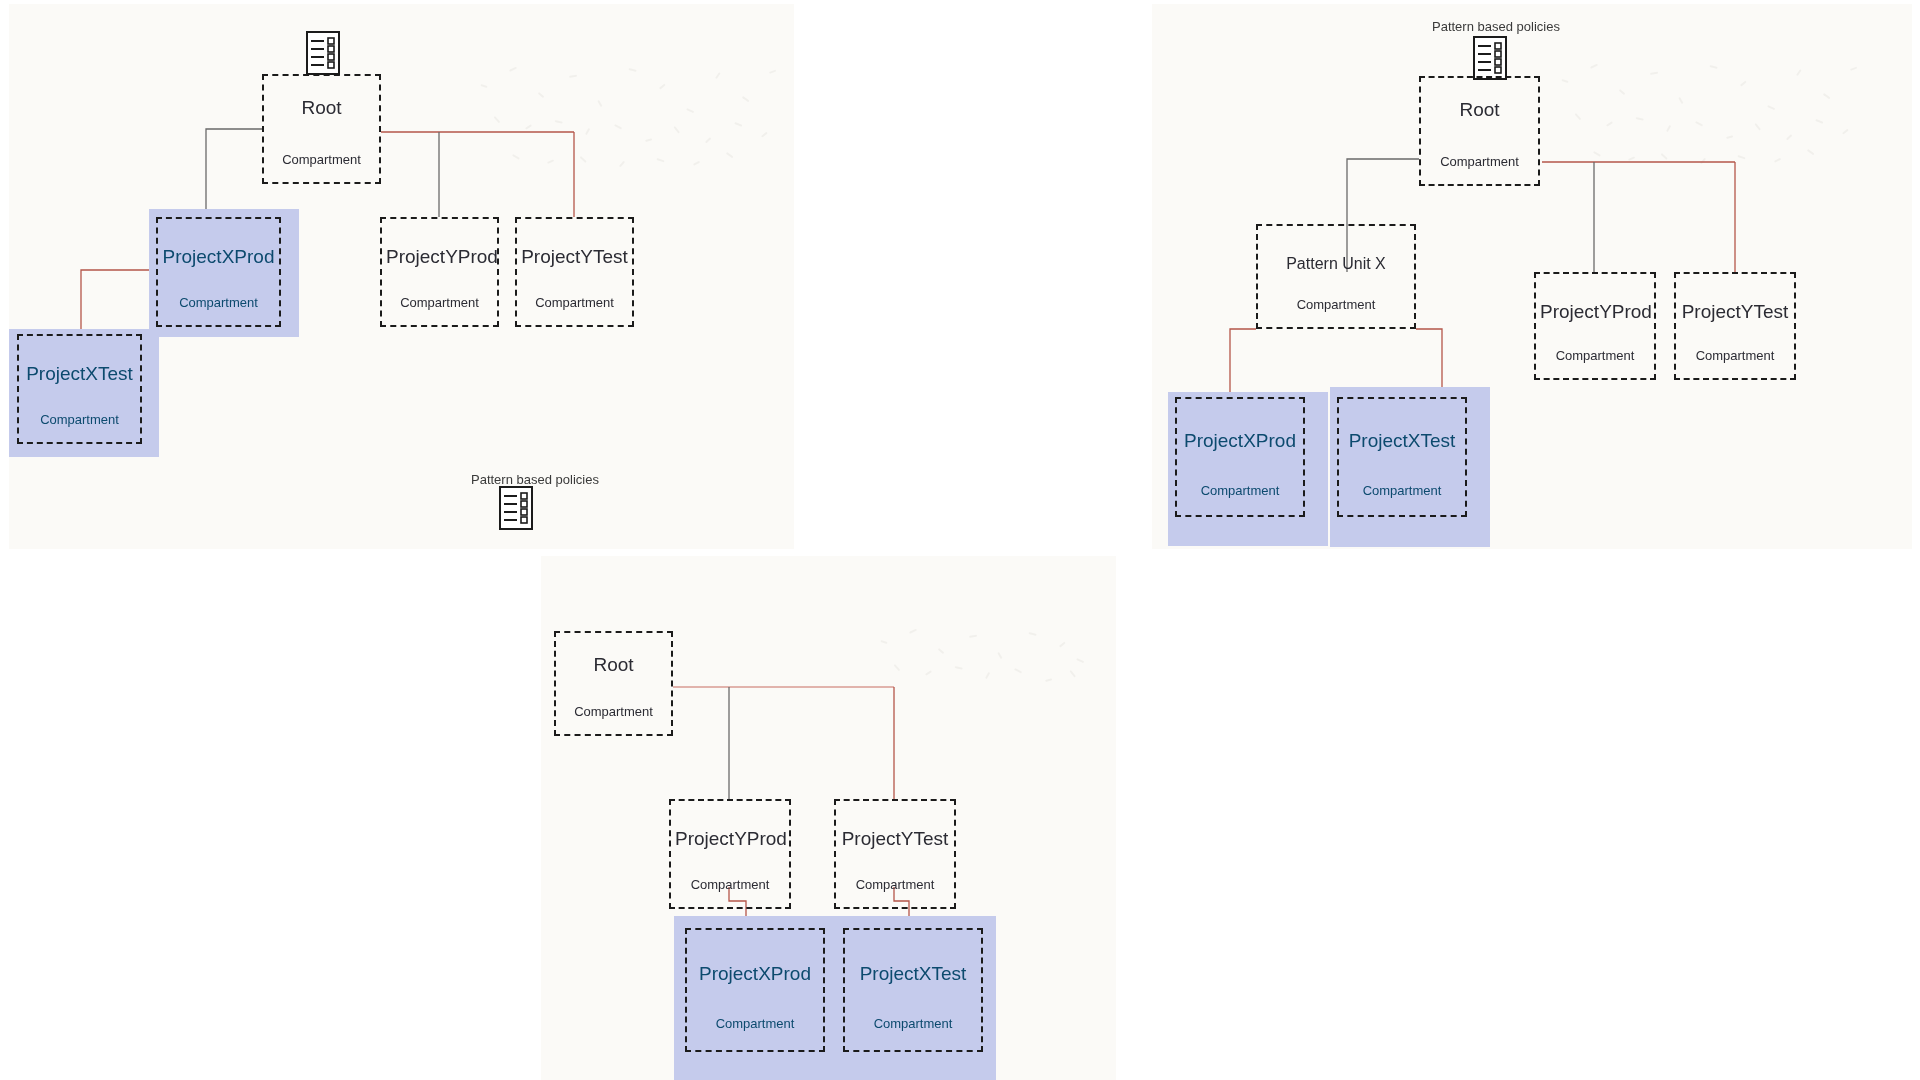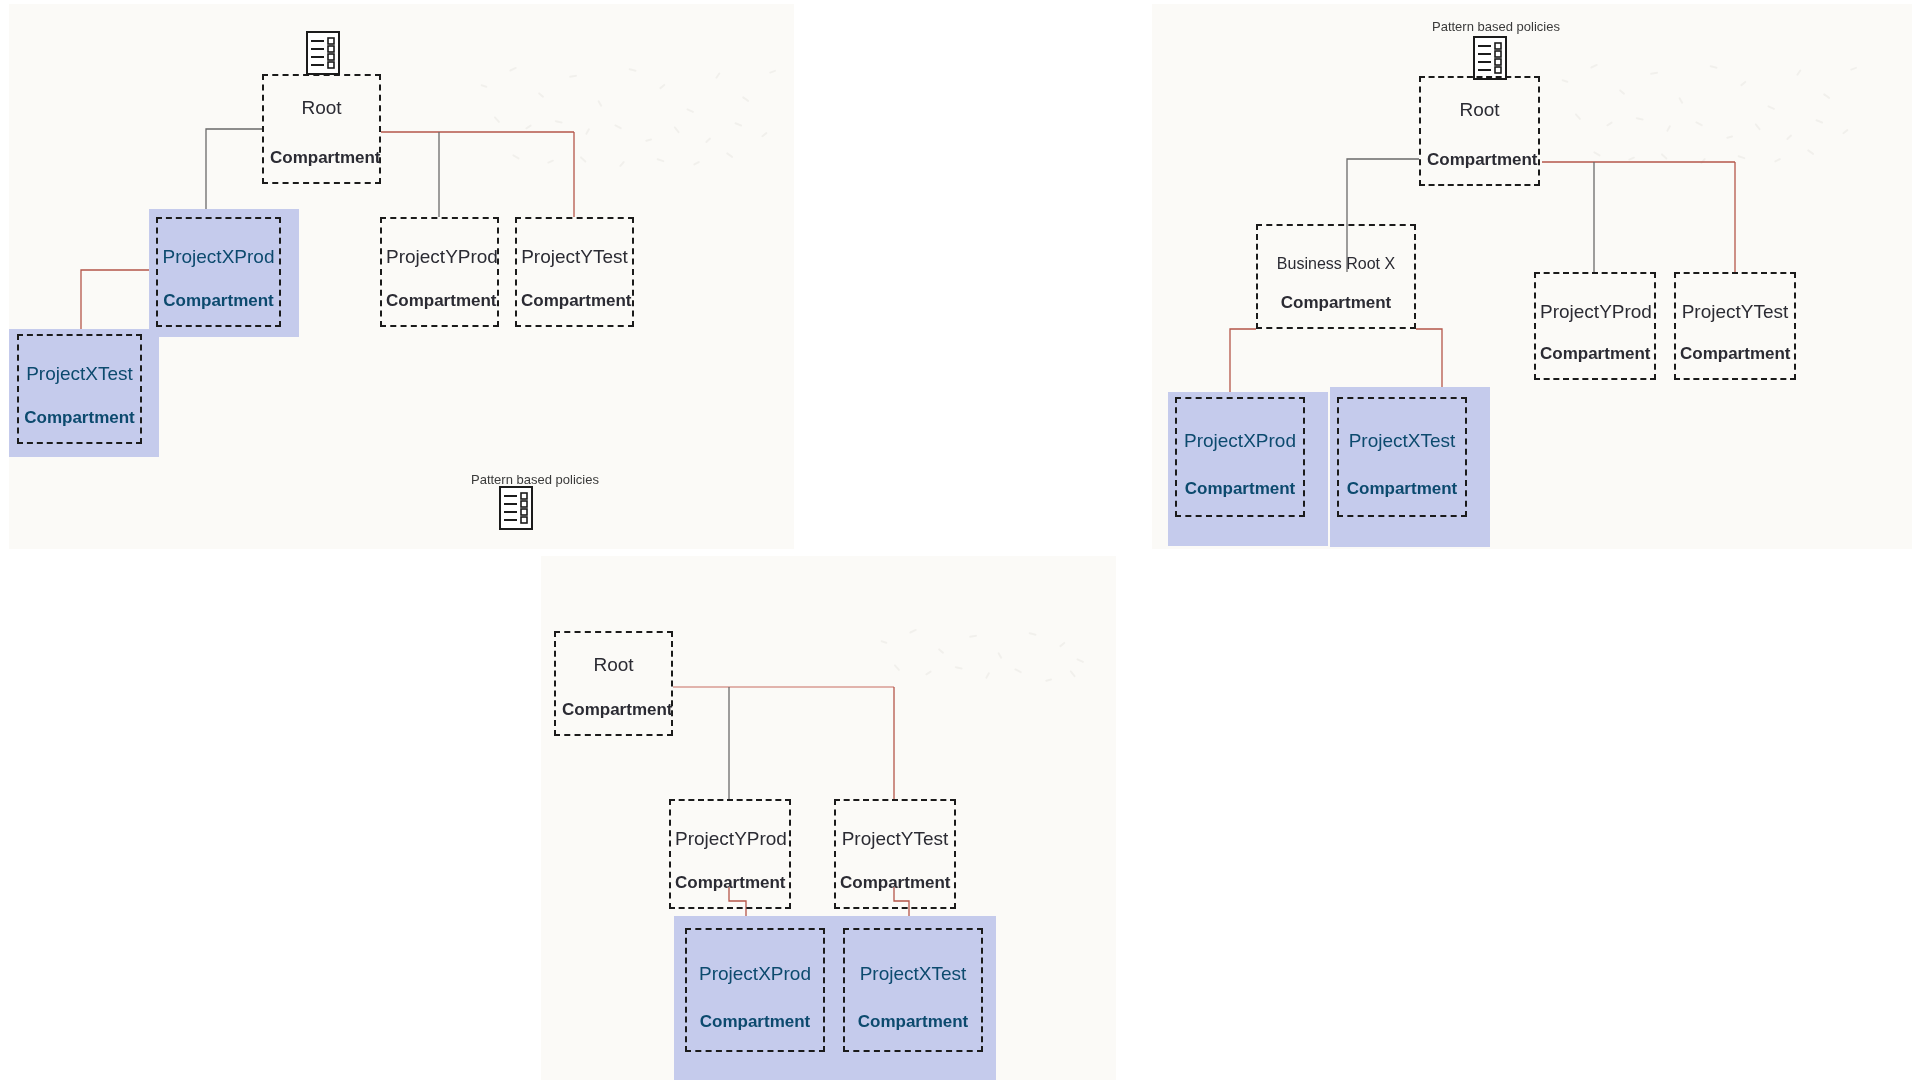--- a/index.html
+++ b/index.html
@@ -13,22 +13,22 @@
 
   
   .svg-layer{position:absolute;left:0;top:0;width:100%;height:100%;overflow:visible;}
 
   
   .node{position:absolute;box-sizing:border-box;border:2px dashed #1b1b1b;
         background:transparent;display:flex;flex-direction:column;
         align-items:flex-end;justify-content:space-between;}
   .node .title{font-size:19px;color:#2b2b33;line-height:1;width:100%;
         text-align:center;}
-  .node .sub{font-size:17px;color:#2b2b33;line-height:1;width:100%;
-        text-align:center;font-weight:700;}
+  .node .sub{font-size:13px;color:#2b2b33;line-height:1;width:100%;
+        text-align:center;font-weight:400;}
 
   
   .slab{position:absolute;background:#c5cbec;}
 
   .hl .title,.hl .sub{color:#0c4a6e;}
 
   
   .plabel{position:absolute;font-size:13px;color:#3a3a3a;white-space:nowrap;}
 
   
@@ -196,21 +196,21 @@
 
   <div class="slab" style="left:16px;top:388px;width:160px;height:154px;"></div>
   <div class="slab" style="left:178px;top:383px;width:160px;height:160px;"></div>
 
   <div class="node" style="left:267px;top:72px;width:121px;height:110px;padding:22px 6px 16px;">
     <div class="title">Root</div>
     <div class="sub">Compartment</div>
   </div>
 
   <div class="node" style="left:104px;top:220px;width:160px;height:105px;padding:30px 4px 16px;">
-    <div class="title" style="font-size:16px;">Business Root X</div>
+    <div class="title" style="font-size:16px;">Pattern Unit X</div>
     <div class="sub">Compartment</div>
   </div>
 
   <div class="node hl" style="left:23px;top:393px;width:130px;height:120px;padding:32px 4px 18px;">
     <div class="title">ProjectXProd</div>
     <div class="sub">Compartment</div>
   </div>
 
   <div class="node hl" style="left:185px;top:393px;width:130px;height:120px;padding:32px 4px 18px;">
     <div class="title">ProjectXTest</div>

